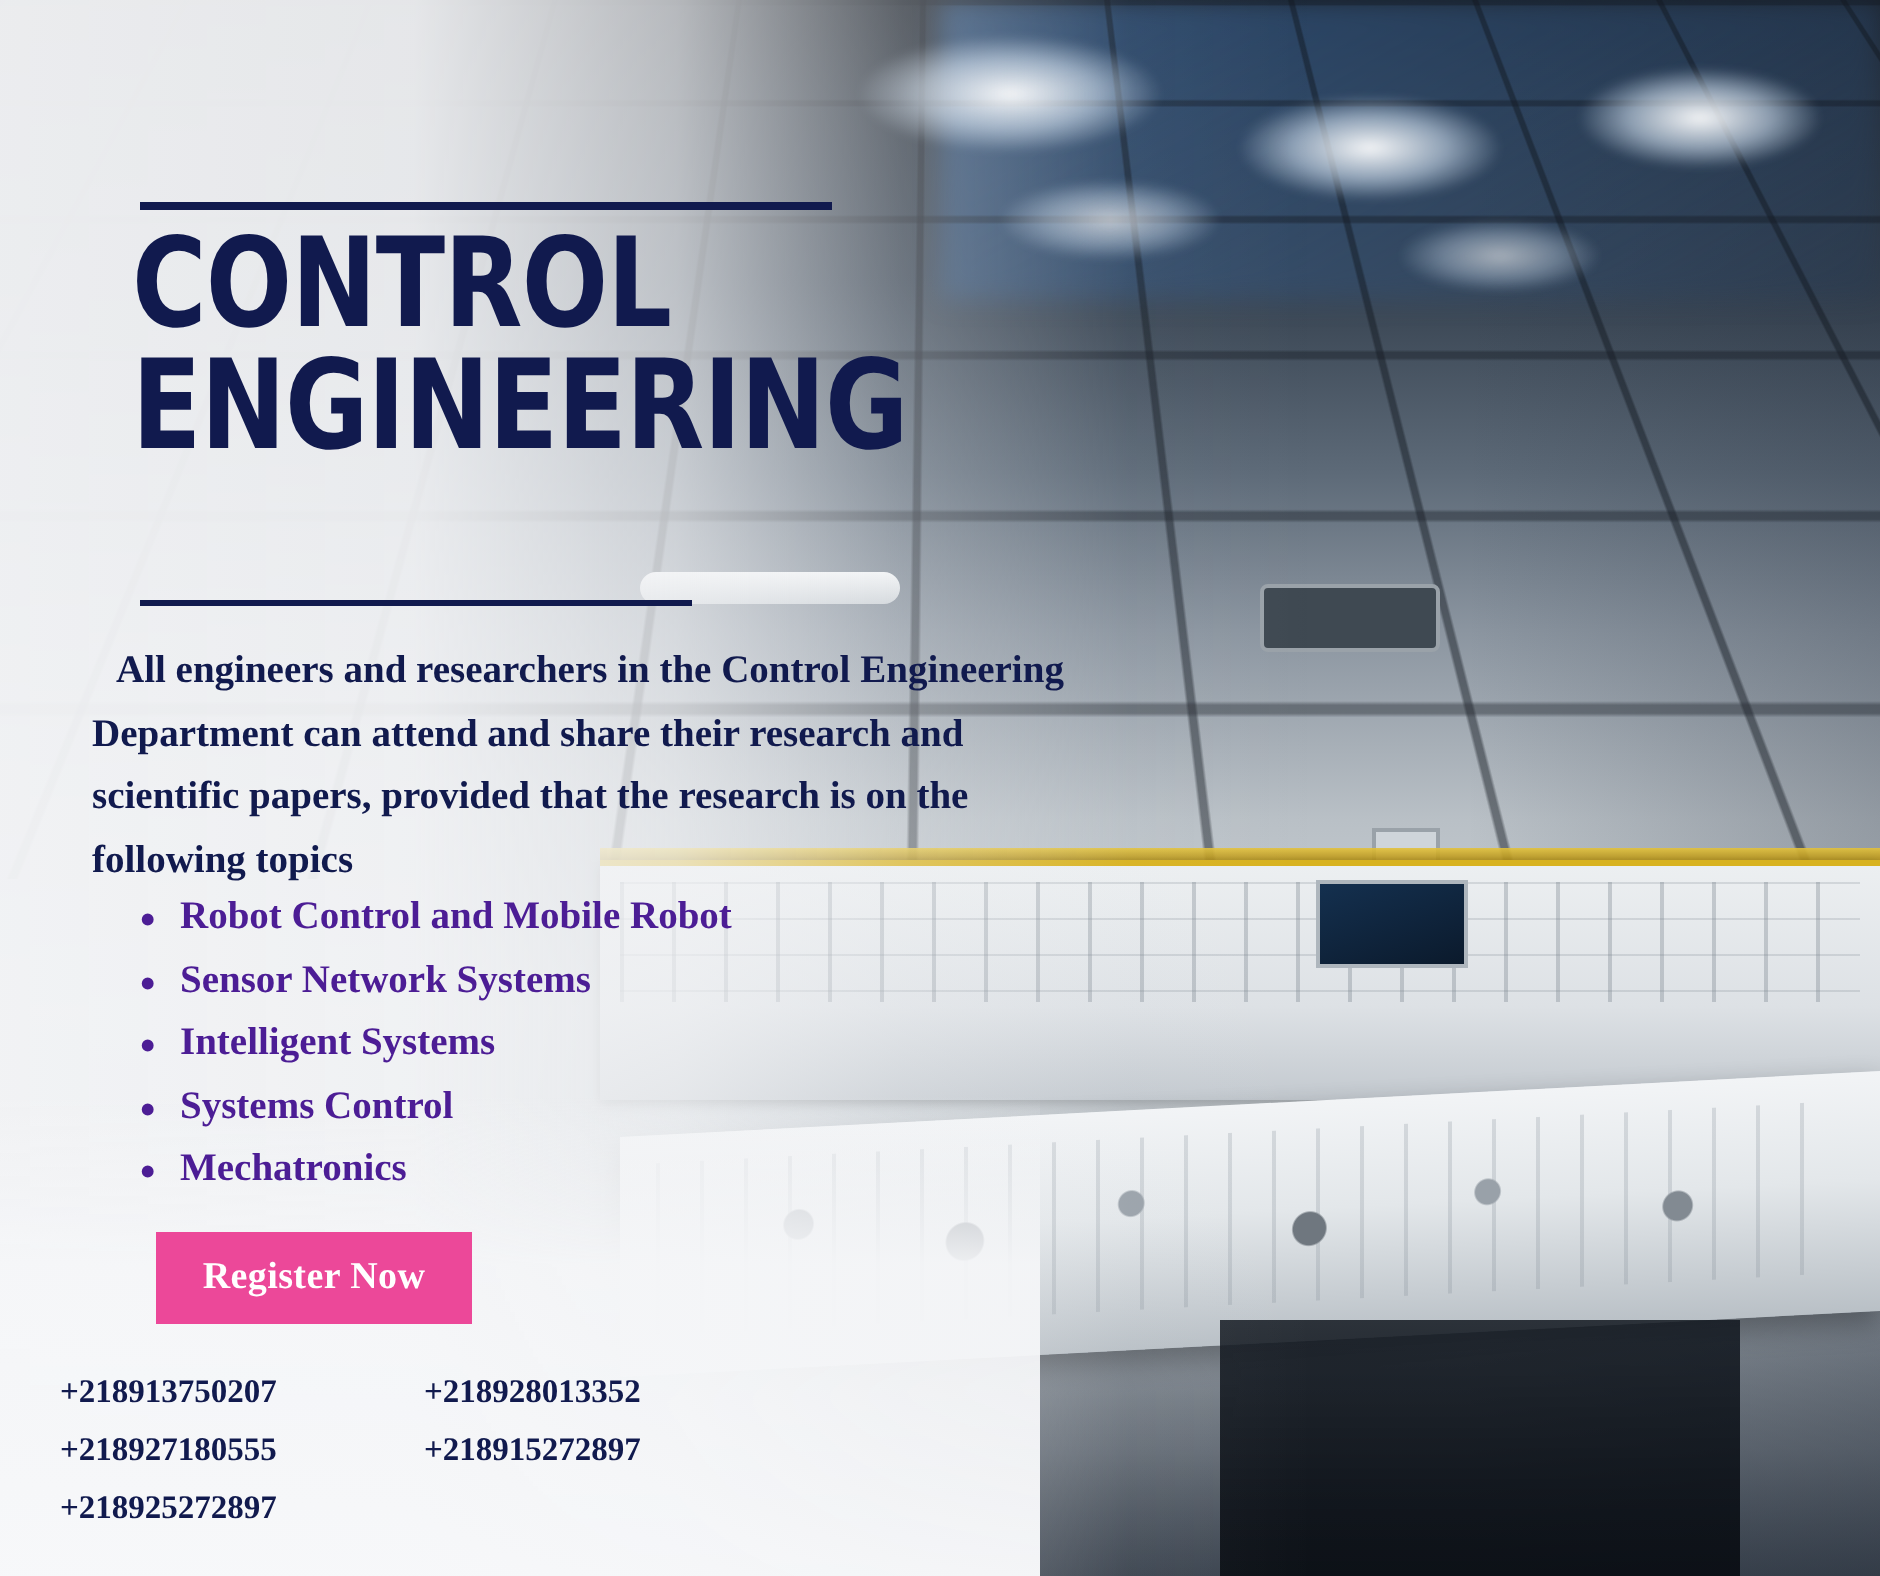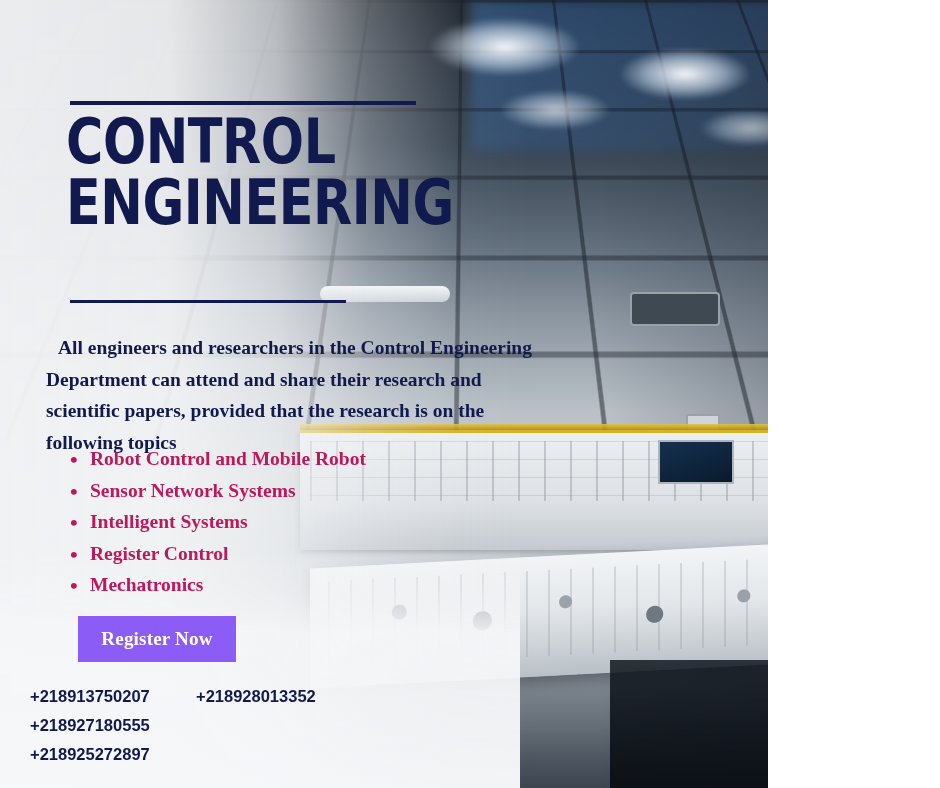--- a/index.html
+++ b/index.html
@@ -5,21 +5,21 @@
   * { box-sizing: border-box; margin: 0; padding: 0; }
   html, body {
     width: 940px; height: 788px;
     font-family: "Liberation Sans", sans-serif;
     overflow: hidden;
     background: #ffffff;
   }
 
   #poster {
     position: relative;
-    width: 768px; height: 788px;
+    width: 940px; height: 788px;
     overflow: hidden;
     background: #cfd4da;
   }
 
   
   .photo {
     position: absolute; inset: 0;
     background:
       
       linear-gradient(to bottom, rgba(255,255,255,0) 72%, rgba(20,28,40,0.55) 100%),
@@ -142,66 +142,66 @@
     font-size: 62px;
     line-height: 0.98;
     letter-spacing: -0.5px;
     transform: scaleX(0.82);
     transform-origin: left top;
     text-transform: uppercase;
   }
   .title .l2 { display:block; }
 
   .body-text {
-    position: absolute; left: 46px; top: 332px; width: 500px;
+    position: absolute; left: 46px; top: 320px; width: 500px;
     color: #111a4e;
     font-family: "Liberation Serif", serif;
     font-weight: 700;
     font-size: 19.5px;
     line-height: 1.62;
     text-indent: 12px;
   }
 
   .topics {
     position: absolute; left: 64px; top: 443px; width: 430px;
-    color: #be185d;
+    color: #4c1d95;
     font-family: "Liberation Serif", serif;
     font-weight: 700;
     font-size: 19.5px;
     line-height: 1.62;
     list-style: none;
   }
   .topics li { position: relative; padding-left: 26px; }
   .topics li::before {
     content: "\2022";
     position: absolute; left: 6px; top: -1px;
     font-size: 22px;
   }
 
   .cta {
     position: absolute; left: 78px; top: 616px;
     width: 158px; height: 46px;
-    background: #8b5cf6;
+    background: #ec4899;
     color: #ffffff;
     border: none;
     font-family: "Liberation Serif", serif;
     font-weight: 700;
     font-size: 19px;
     letter-spacing: .2px;
     cursor: pointer;
   }
 
   .phones {
     position: absolute; left: 30px; top: 682px; width: 560px;
     color: #111a4e;
     font-family: "Liberation Sans", sans-serif;
     font-weight: 700;
     font-size: 16.5px;
   }
-  .phones .row { display: flex; gap: 18px; line-height: 1.75; }
+  .phones .row { display: flex; gap: 34px; line-height: 1.75; font-family: Liberation Serif, serif; }
   .phones .cell { width: 148px; white-space: nowrap; }
   .phones .cell.c2 { width: 160px; }
 </style>
 </head>
 <body>
 
 <div id="poster">
 
   <div class="photo">
     <div class="sky"></div>
@@ -234,33 +234,34 @@
     </h1>
 
     <div class="rule mid"></div>
 
     <p class="body-text">All engineers and researchers in the Control Engineering Department can attend and share their research and scientific papers, provided that the research is on the following topics</p>
 
     <ul class="topics">
       <li>Robot Control and Mobile Robot</li>
       <li>Sensor Network Systems</li>
       <li>Intelligent Systems</li>
-      <li>Register Control</li>
+      <li>Systems Control</li>
       <li>Mechatronics</li>
     </ul>
 
     <button class="cta">Register Now</button>
 
     <div class="phones">
       <div class="row">
         <span class="cell">+218913750207</span>
         <span class="cell c2">+218928013352</span>
       </div>
       <div class="row">
         <span class="cell">+218927180555</span>
+        <span class="cell c2">+218915272897</span>
       </div>
       <div class="row">
         <span class="cell">+218925272897</span>
         <span class="cell c2"></span>
         <span class="cell"></span>
       </div>
     </div>
 
   </div>
 </div>

